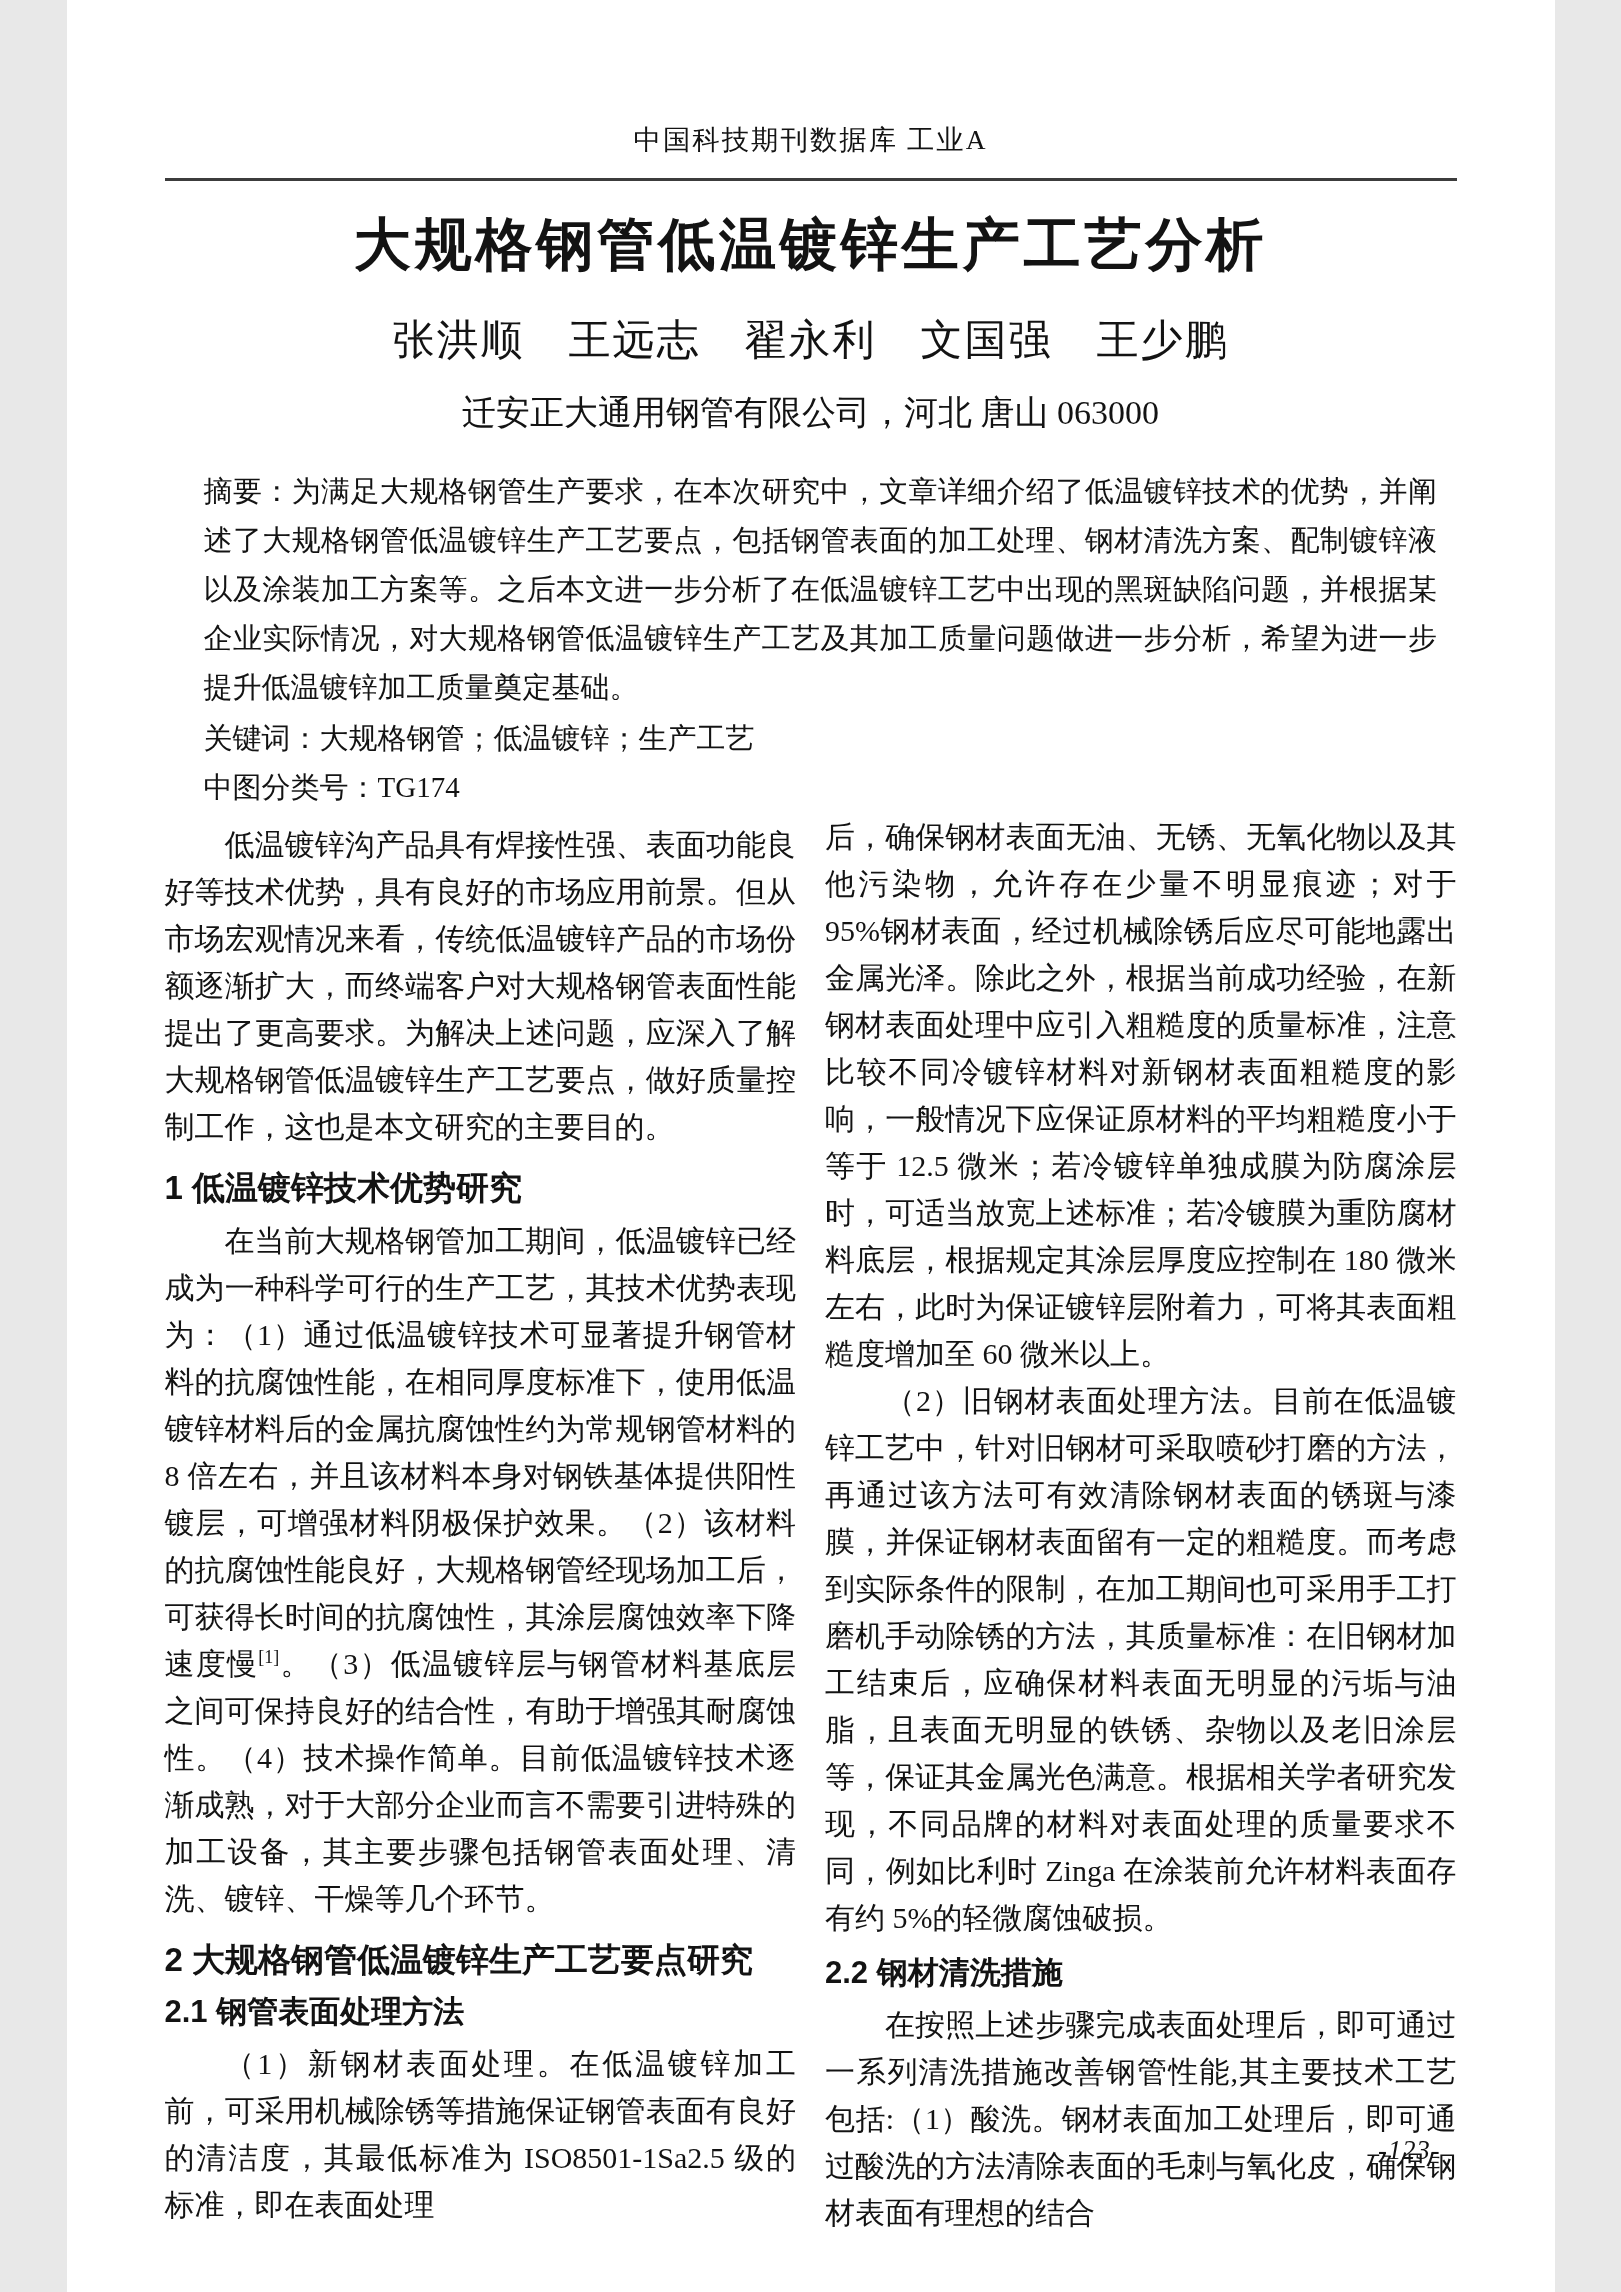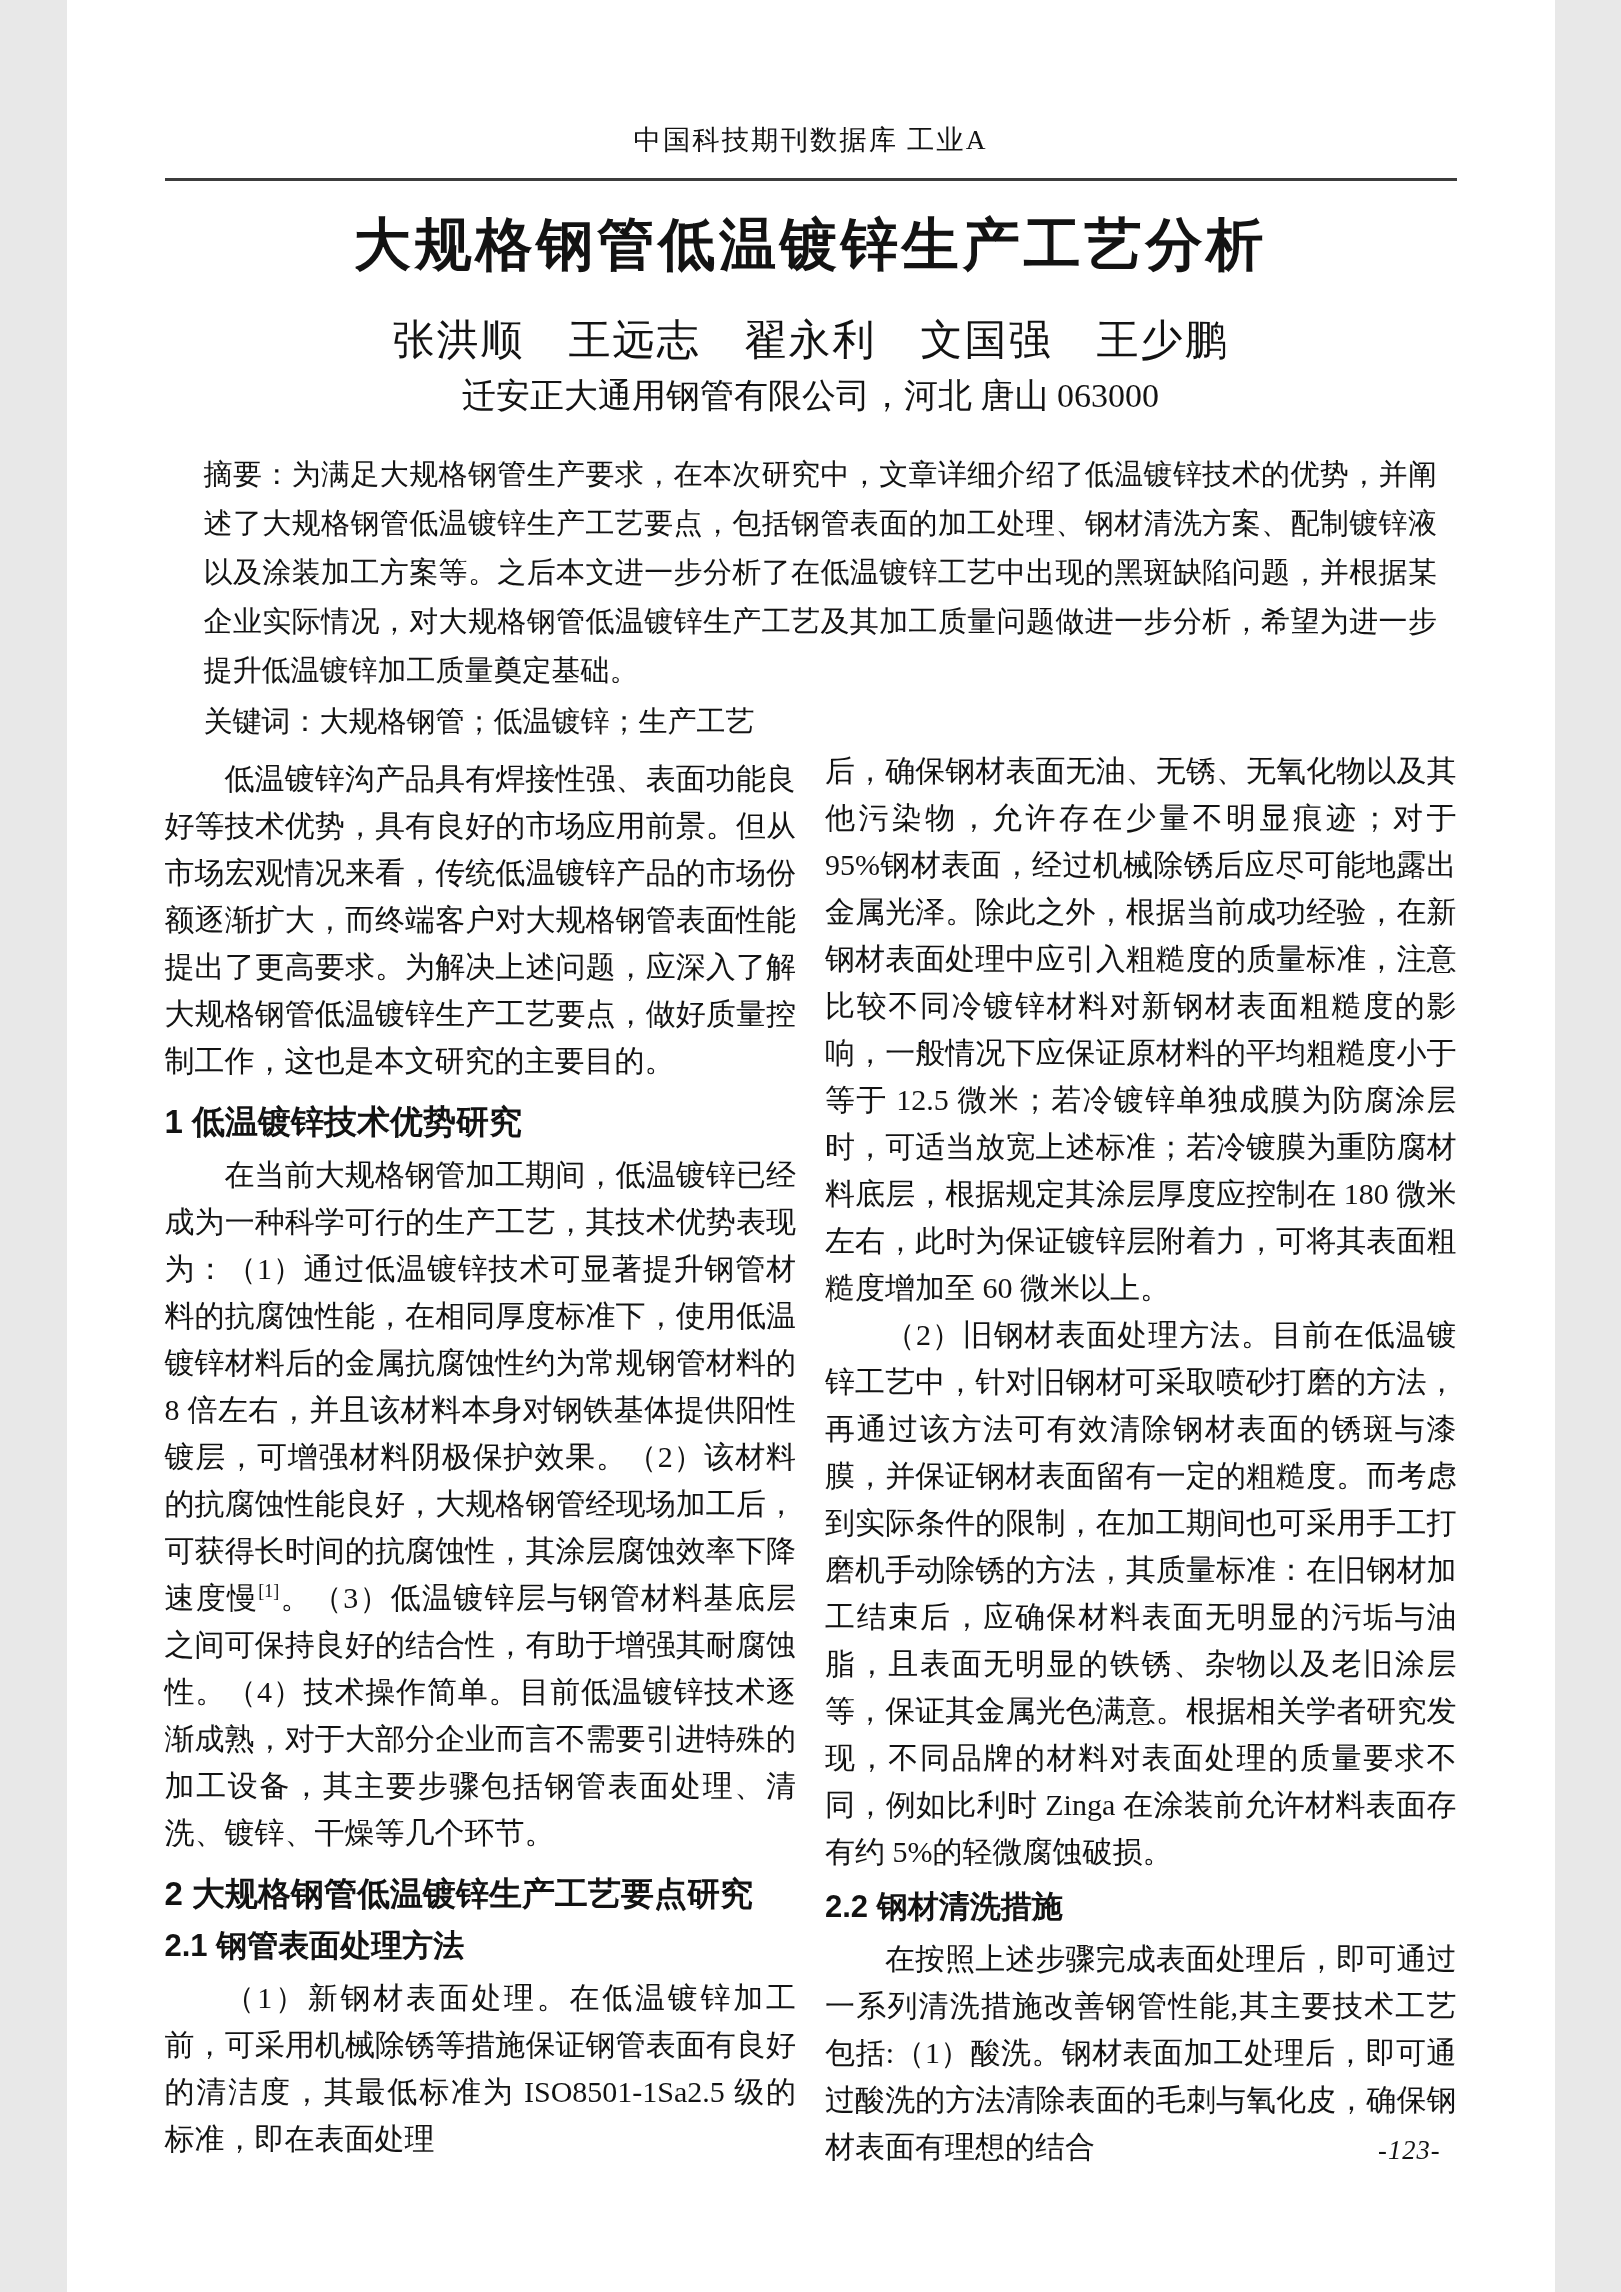--- a/index.html
+++ b/index.html
@@ -36,21 +36,21 @@
     line-height:1.2;
     letter-spacing:3.9px;
   }
   .authors{
     margin-top:33px;
     text-align:center;
     font-size:42px;
     letter-spacing:2px;
   }
   .affiliation{
-    margin-top:5px;
+    margin-top:22px;
     text-align:center;
     font-size:34px;
   }
   .abstract{
     margin:31px 19.6px 0 39px;
     font-size:29px;
     line-height:49px;
     text-align:justify;
   }
   .kv{
@@ -125,20 +125,21 @@
   <h1 class="title">大规格钢管低温镀锌生产工艺分析</h1>
 
   <div class="authors">张洪顺　王远志　翟永利　文国强　王少鹏</div>
 
   <div class="affiliation">迁安正大通用钢管有限公司，河北 唐山 063000</div>
 
   <p class="abstract"><span class="label">摘要：</span><span>为满足大规格钢管生产要求，在本次研究中，文章详细介绍了低温镀锌技术的优势，并阐述了大规格钢管低温镀锌生产工艺要点，包括钢管表面的加工处理、钢材清洗方案、配制镀锌液以及涂装加工方案等。之后本文进一步分析了在低温镀锌工艺中出现的黑斑缺陷问题，并根据某企业实际情况，对大规格钢管低温镀锌生产工艺及其加工质量问题做进一步分析，希望为进一步提升低温镀锌加工质量奠定基础。</span></p>
 
   <p class="kv"><span class="label">关键词：</span><span>大规格钢管；低温镀锌；生产工艺</span></p>
 
+  <p class="kv"><span class="label">中图分类号：</span><span>TG174</span></p>
 
   <div class="columns">
 
     <div class="col">
       <p class="indent">低温镀锌沟产品具有焊接性强、表面功能良好等技术优势，具有良好的市场应用前景。但从市场宏观情况来看，传统低温镀锌产品的市场份额逐渐扩大，而终端客户对大规格钢管表面性能提出了更高要求。为解决上述问题，应深入了解大规格钢管低温镀锌生产工艺要点，做好质量控制工作，这也是本文研究的主要目的。</p>
       <div class="h-num">1 低温镀锌技术优势研究</div>
       <p class="indent"><span>在当前大规格钢管加工期间，低温镀锌已经成为一种科学可行的生产工艺，其技术优势表现为：（1）通过低温镀锌技术可显著提升钢管材料的抗腐蚀性能，在相同厚度标准下，使用低温镀锌材料后的金属抗腐蚀性约为常规钢管材料的 8 倍左右，并且该材料本身对钢铁基体提供阳性镀层，可增强材料阴极保护效果。（2）该材料的抗腐蚀性能良好，大规格钢管经现场加工后，可获得长时间的抗腐蚀性，其涂层腐蚀效率下降速度慢</span><sup class="ref">[1]</sup><span>。（3）低温镀锌层与钢管材料基底层之间可保持良好的结合性，有助于增强其耐腐蚀性。（4）技术操作简单。目前低温镀锌技术逐渐成熟，对于大部分企业而言不需要引进特殊的加工设备，其主要步骤包括钢管表面处理、清洗、镀锌、干燥等几个环节。</span></p>
       <div class="h-num">2 大规格钢管低温镀锌生产工艺要点研究</div>
       <div class="h-sub">2.1 钢管表面处理方法</div>
       <p class="indent">（1）新钢材表面处理。在低温镀锌加工前，可采用机械除锈等措施保证钢管表面有良好的清洁度，其最低标准为 ISO8501-1Sa2.5 级的标准，即在表面处理</p>

